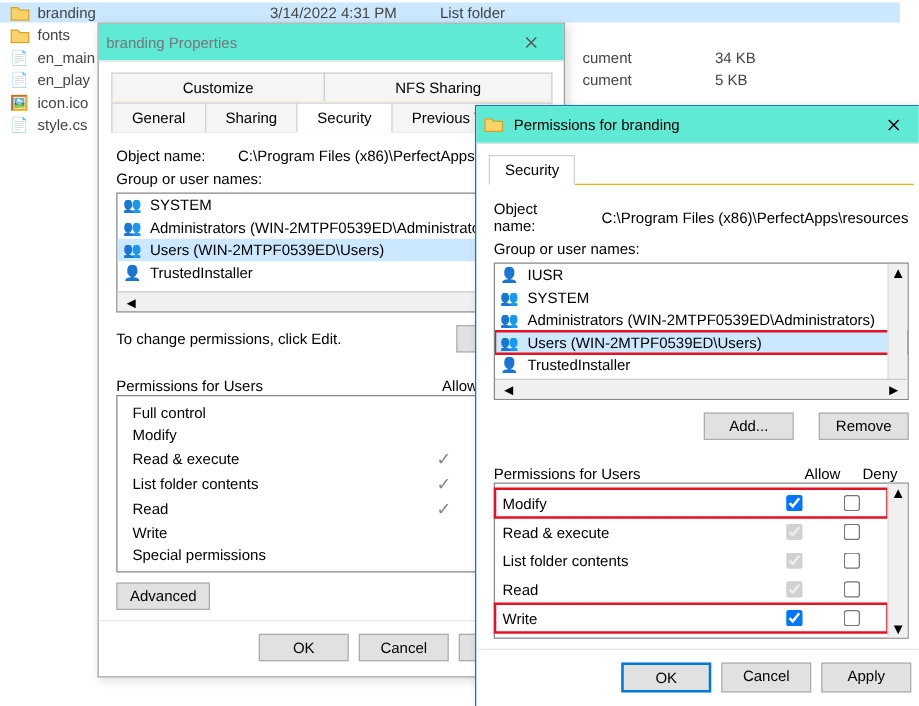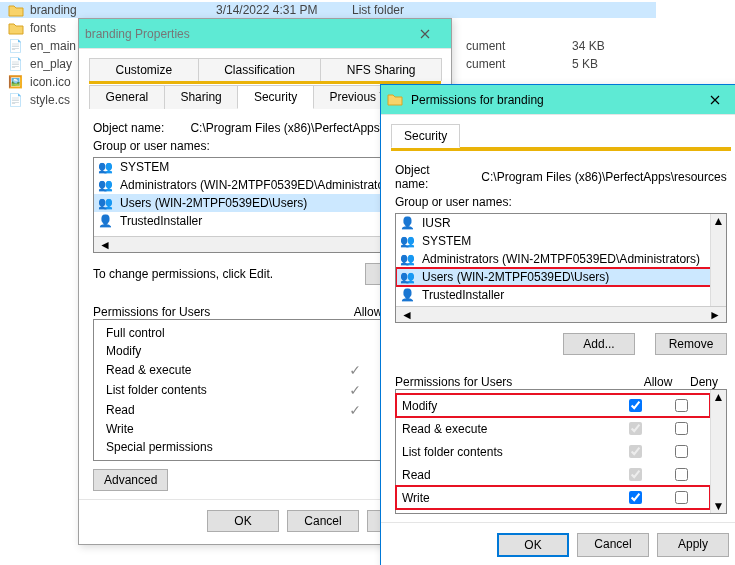--- a/index.html
+++ b/index.html
@@ -1,33 +1,33 @@
 <!DOCTYPE html>
 <html><head>
 <meta charset="utf-8">
 <style>
   * { box-sizing: border-box; font-family: "Segoe UI", Tahoma, sans-serif; font-size: 12px; }
   body { margin: 0; width: 735px; height: 565px; background: #fff; position: relative; overflow: hidden; color: #000; }
 
   
-  .bg-row { position: absolute; display: flex; align-items: center; gap: 6px; color: #444; width: 656px; padding-left: 8px; }
+  .bg-row { position: absolute; display: flex; align-items: center; gap: 6px; color: #444; width: 720px; padding-left: 8px; }
   .bg-row .icon { width: 16px; height: 16px; display: flex; align-items: center; justify-content: center; }
   .folder-ico svg { width: 16px; height: 13px; }
   .bg-row.sel { background: #cce8ff; }
 
   
   .win { position: absolute; background: #fff; border: 1px solid #a0a0a0; box-shadow: 2px 2px 8px rgba(0,0,0,.15); }
   .titlebar { height: 30px; display: flex; align-items: center; padding: 0 6px; border-bottom: 1px solid #e5e5e5; background: #5eead4; }
   .titlebar.inactive { color: #777; }
   .tb-icon { width: 16px; height: 16px; margin-right: 8px; display: flex; align-items:center; justify-content:center; }
   .tb-title { flex: 1; }
   .tb-close { width: 40px; height: 28px; display: flex; align-items:center; justify-content:center; }
   .tb-close svg { width: 10px; height: 10px; }
 
-  .tabs { display: flex; border-bottom: 4px solid #eab308; margin: 8px 10px 0; flex-wrap: wrap; }
+  .tabs { display: flex; border-bottom: 1px solid #eab308; margin: 8px 10px 0; flex-wrap: wrap; }
   .tab { padding: 4px 12px; border: 1px solid #d0d0d0; border-bottom: none; background: #f5f5f5; margin-right: -1px; text-align:center; position:relative; top:1px;}
   .tab.active { background: #fff; border-bottom: 1px solid #fff; z-index:2;}
   .tabs.row1 .tab { flex: 1 1 auto; }
   .tabs.row2 { border-bottom: 1px solid #d0d0d0; }
   .tabs.row2 .tab { flex: 1 1 auto; }
 
   .win .body { padding: 8px 14px; }
   .label { margin: 4px 0; }
   .listbox { border: 1px solid #888; height: 84px; overflow-y: auto; background: #fff; position:relative;}
   .listbox.tall { height: 110px; }
@@ -110,21 +110,20 @@
   <div class="titlebar inactive">
     <span class="tb-title">branding Properties</span>
     <span class="tb-close">
         <svg viewBox="0 0 10 10">
           <path stroke="#555" stroke-width="1.2" d="M1 1l8 8M9 1l-8 8"></path>
         </svg>
       </span>
   </div>
   <div class="tabs row1">
     <div class="tab">Customize</div>
-    <div class="tab">Classification</div>
     <div class="tab">NFS Sharing</div>
   </div>
   <div class="tabs row2" style="margin-top:0;">
     <div class="tab">General</div>
     <div class="tab">Sharing</div>
     <div class="tab active">Security</div>
     <div class="tab">Previous Versions</div>
   </div>
   <div class="body">
     <div class="row label">

